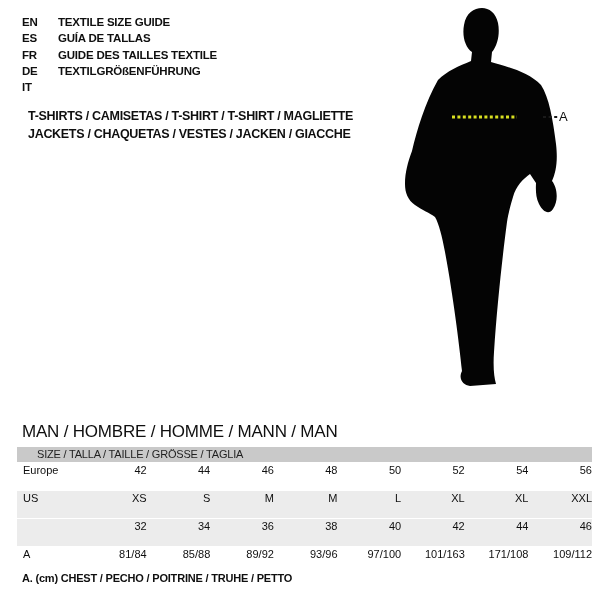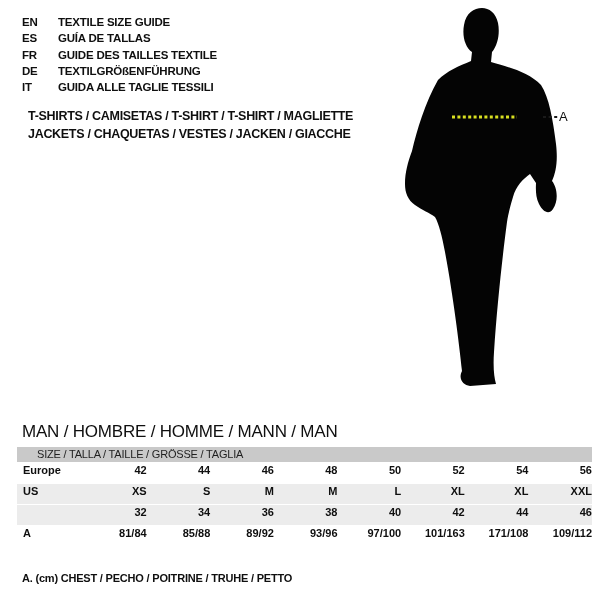--- a/index.html
+++ b/index.html
@@ -22,21 +22,21 @@
 
   
   .section-title{position:absolute;left:22px;top:422px;
                  font-size:17px;font-weight:normal;letter-spacing:-0.2px;}
 
   
   .size-table{position:absolute;left:17px;top:447px;width:575px;}
   .tbl-header{height:15px;line-height:15px;background:#c9c9c9;
               padding-left:20px;font-size:11px;color:#1f1f1f;letter-spacing:-0.2px;}
   .tbl-row{display:grid;grid-template-columns:66px repeat(8,1fr);
-           height:20px;line-height:15px;margin-top:1px;font-size:11px;font-weight:bold;}
+           height:27px;line-height:15px;margin-top:1px;font-size:11px;}
   .tbl-row.shaded{background:#ececec;}
   .tbl-label{padding-left:6px;text-align:left;}
   .tbl-cell{text-align:right;}
 
   
   .footnote{position:absolute;left:22px;top:572px;
             font-size:11px;font-weight:bold;letter-spacing:-0.2px;text-align:center;}
 </style>
 </head>
 <body>
@@ -55,21 +55,20 @@
     <div class="lang-row">
       <span class="lang-code">FR</span>
       <span class="lang-label">GUIDE DES TAILLES TEXTILE</span>
     </div>
     <div class="lang-row">
       <span class="lang-code">DE</span>
       <span class="lang-label">TEXTILGRÖßENFÜHRUNG</span>
     </div>
     <div class="lang-row">
       <span class="lang-code">IT</span>
-      <span class="lang-label">GUIDA ALLE TAGLIE TESSILI</span>
     </div>
   </div>
 
   <div class="categories">
     <div class="cat-line">T-SHIRTS / CAMISETAS / T-SHIRT / T-SHIRT / MAGLIETTE</div>
     <div class="cat-line">JACKETS / CHAQUETAS / VESTES / JACKEN / GIACCHE</div>
   </div>
 
   <div class="figure-wrap">
     <svg width="185" height="400" viewBox="0 0 185 400" xmlns="http://www.w3.org/2000/svg">

